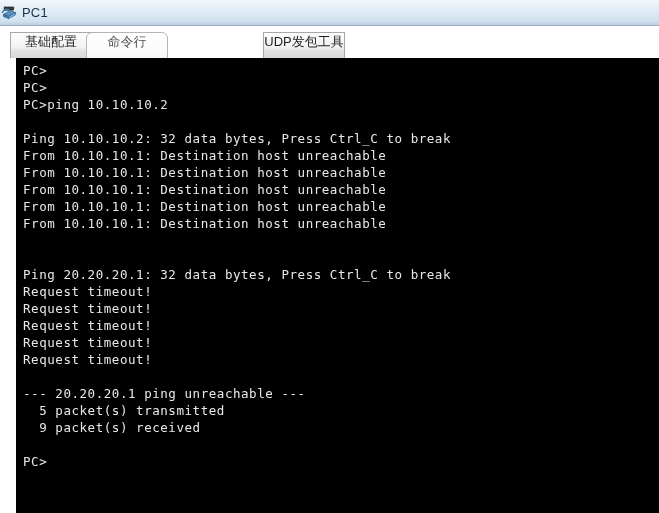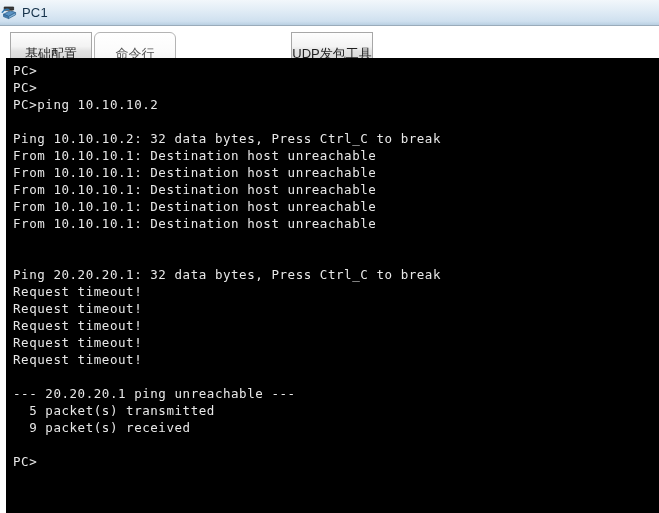--- a/index.html
+++ b/index.html
@@ -63,21 +63,21 @@
     background: #ffffff;
     box-sizing: border-box;
   }
   .tab {
     position: absolute;
     top: 5px;
     height: 32px;
     box-sizing: border-box;
     border: 1px solid #a7a7a7;
     display: flex;
-    align-items: flex-end;
+    align-items: flex-start;
     justify-content: center;
     font-size: 13px;
     color: #2b2b2b;
     white-space: nowrap;
     cursor: default;
     user-select: none;
   }
   .tab.inactive {
     background: linear-gradient(to bottom, #fdfdfd 0%, #f3f3f3 45%, #e2e2e2 60%, #d2d2d2 100%);
     color: #1f1f1f;
@@ -90,21 +90,21 @@
 
   
   .terminal-wrap {
     position: absolute;
     left: 0;
     top: 58px;
     width: 659px;
     height: 455px;
     background: #ffffff;
     box-sizing: border-box;
-    padding-left: 6px;
+    padding-left: 16px;
   }
   .terminal {
     position: relative;
     width: 654px;
     height: 455px;
     background: #000000;
     overflow: hidden;
     box-sizing: border-box;
     padding: 4px 0 0 7px;
   }
@@ -135,24 +135,24 @@
       <path d="M5.2 6.0 L12.4 6.0 L12.4 7.1 L5.2 7.1 Z" fill="#6e6e6e"></path>
       <path d="M2.2 8.3 Q5.0 4.3 8.9 5.6" fill="none" stroke="#2f77b0" stroke-width="1.4" stroke-linecap="round"></path>
     </svg>
     <span class="title-text">PC1</span>
   </div>
 
   <div class="tabstrip">
     <div class="tab inactive" style="left:10px; width:82px;">
       <span>基础配置</span>
     </div>
-    <div class="tab active" style="left:94px; width:82px;border-radius:6px;">
+    <div class="tab active" style="left:86px; width:82px;border-radius:6px;">
       <span>命令行</span>
     </div>
-    <div class="tab inactive" style="left:263px; width:82px;margin-left:28px;">
+    <div class="tab inactive" style="left:263px; width:82px;">
       <span>UDP发包工具</span>
     </div>
   </div>
 
   <div class="terminal-wrap">
     <div class="terminal" id="terminal">
         <div class="term-line">PC&gt;</div>
         <div class="term-line">PC&gt;</div>
         <div class="term-line">PC&gt;ping 10.10.10.2</div>
         <div class="term-line blank">&nbsp;</div>

